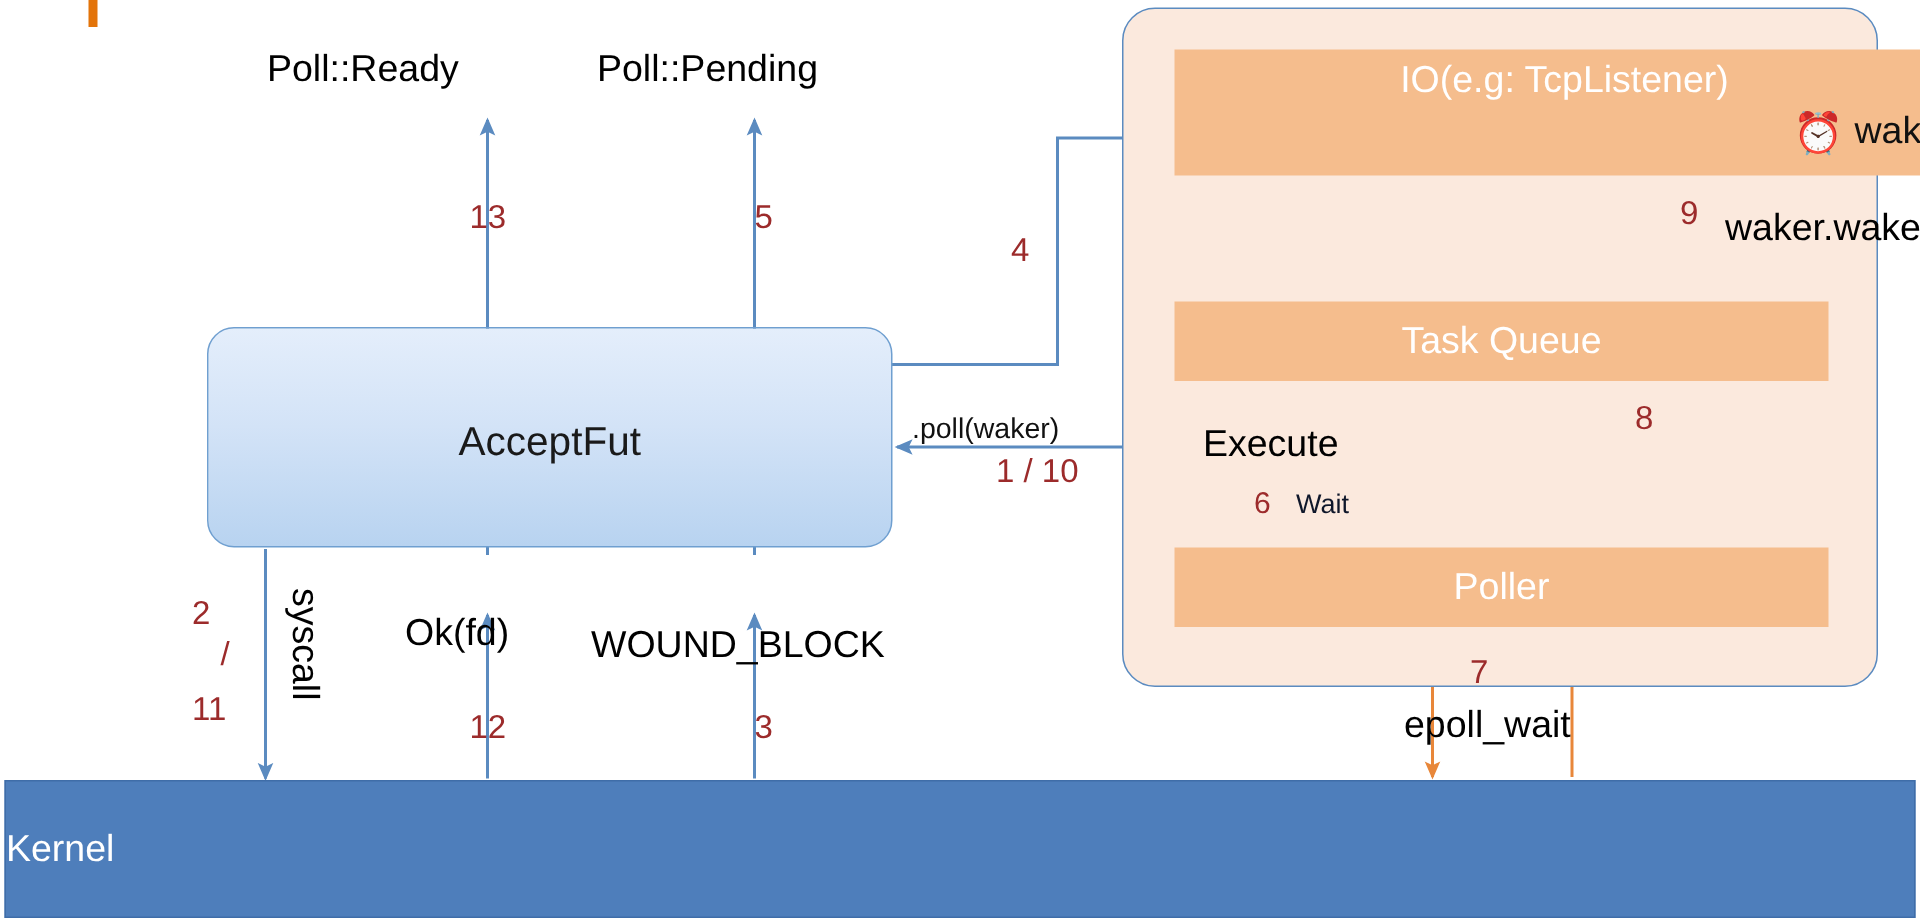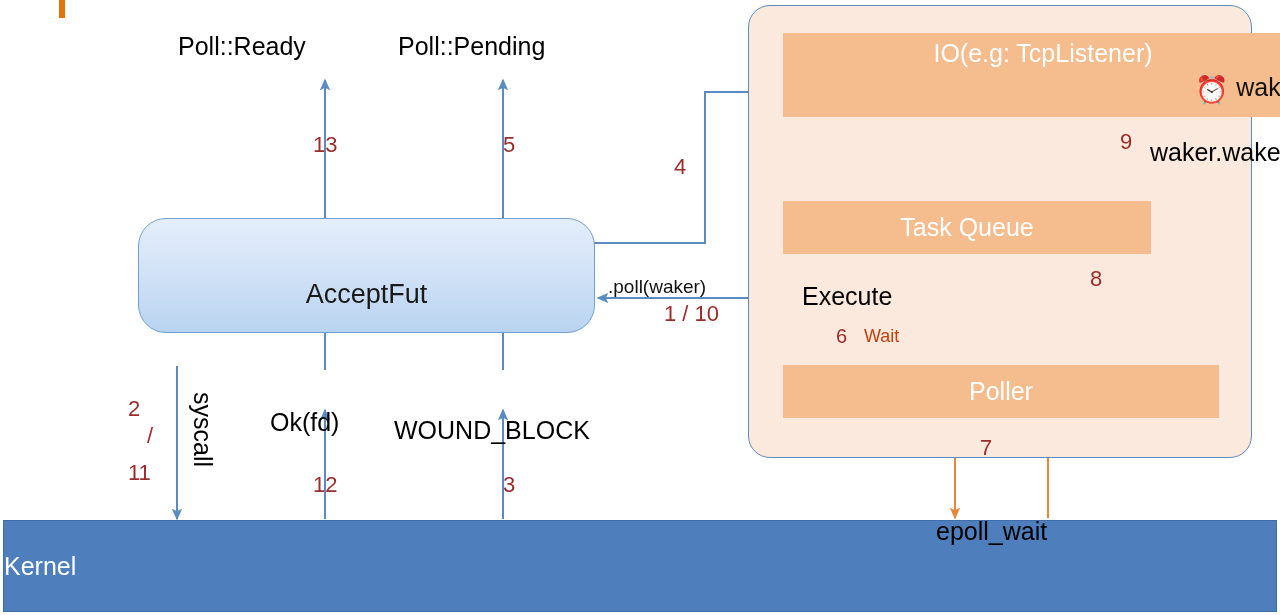--- a/index.html
+++ b/index.html
@@ -31,23 +31,23 @@
     white-space: nowrap;
     line-height: 1;
   }
 
   
   .accept-box {
     position: absolute;
     left: 138px;
     top: 218px;
     width: 457px;
-    height: 115px;
+    height: 147px;
     border: 1.5px solid #6f9fd0;
-    border-radius: 28px;
+    border-radius: 18px;
     background: linear-gradient(180deg, #e4eefb 0%, #d3e3f7 45%, #b8d3f0 100%);
     box-sizing: border-box;
   }
   .accept-box-label {
     position: absolute;
     left: 0;
     right: 0;
     top: 60px;
     text-align: center;
     font-size: 27px;
@@ -70,21 +70,21 @@
   .orange-band {
     position: absolute;
     background: #f5bd8d;
     color: #ffffff;
     font-size: 25px;
     display: flex;
     align-items: center;
     justify-content: center;
   }
   .io-band   { left: 783px; top: 33px;  width: 520px; height: 84px; }
-  .tq-band   { left: 783px; top: 201px; width: 368px; height: 53px; }
+  .tq-band   { left: 783px; top: 201px; width: 436px; height: 53px; }
   .poller-band { left: 783px; top: 365px; width: 436px; height: 53px; }
 
   .io-title {
     position: absolute;
     left: 0; right: 0; top: 6px;
     text-align: center;
     font-size: 25px;
     color: #ffffff;
   }
   .io-waker-row {
@@ -112,21 +112,21 @@
     box-sizing: border-box;
     color: #ffffff;
     font-size: 25px;
     display: flex;
     align-items: center;
     justify-content: flex-start;
   }
 
   
   .black-lbl { color: #000000; font-size: 25px; }
-  .black-sm  { color: #c2410c; font-size: 18px; }
+  .black-sm  { color: #0f172a; font-size: 18px; }
   .black-xs  { color: #111111; font-size: 19px; }
   .step-num  { color: #9c2b2b; font-size: 22px; }
   .step-num-sm { color: #9c2b2b; font-size: 20px; }
 
   .vertical-text {
     writing-mode: vertical-rl;
     text-orientation: mixed;
   }
 
   
@@ -226,21 +226,21 @@
   <div class="lbl black-lbl" style="left:270px; top:410px;">Ok(fd)</div>
 
   <div class="lbl black-lbl" style="left:394px; top:418px;">WOUND_BLOCK</div>
 
   <div class="lbl black-xs" style="left:608px; top:277px;">.poll(waker)</div>
 
   <div class="lbl black-lbl" style="left:802px; top:284px;">Execute</div>
 
   <div class="lbl black-sm" style="left:864px; top:327px;">Wait</div>
 
-  <div class="lbl black-lbl" style="left:936px; top:471px;margin-top:48px;">epoll_wait</div>
+  <div class="lbl black-lbl" style="left:936px; top:471px;">epoll_wait</div>
 
   <div class="lbl black-lbl" style="left:1150px; top:140px;">waker.wake(</div>
 
   <div class="lbl step-num" style="left:313px; top:134px;">13</div>
 
   <div class="lbl step-num" style="left:503px; top:134px;">5</div>
 
   <div class="lbl step-num" style="left:674px; top:156px;">4</div>
 
   <div class="lbl step-num" style="left:664px; top:303px;">1 / 10</div>

